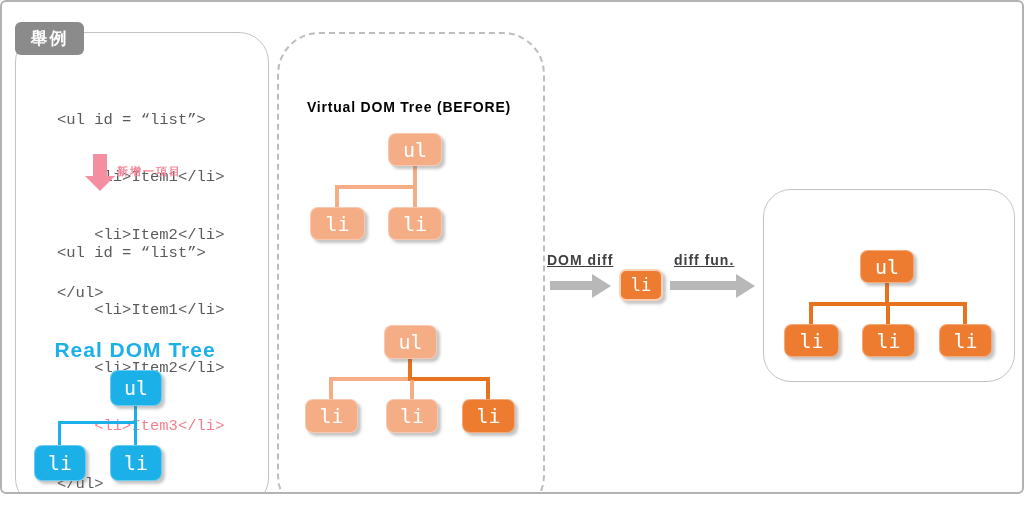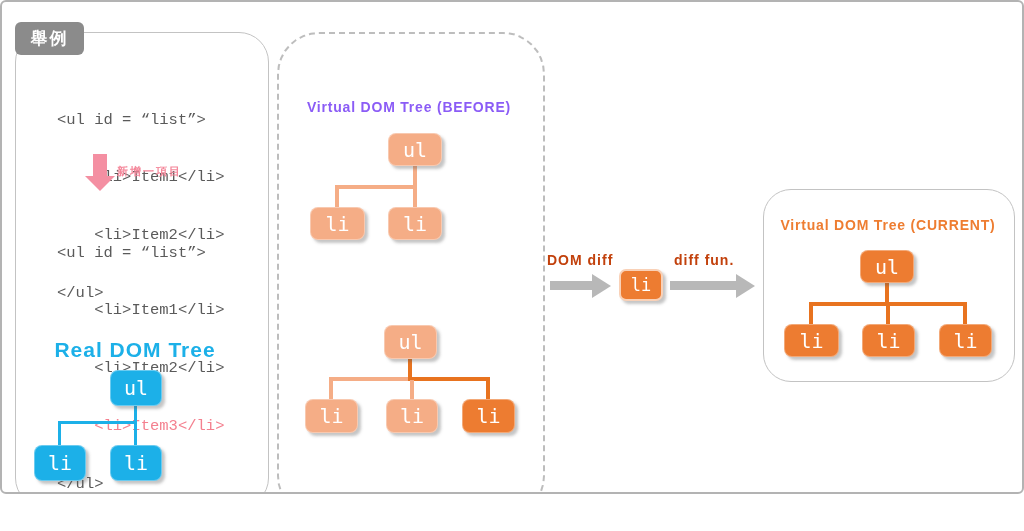--- a/index.html
+++ b/index.html
@@ -15,21 +15,21 @@
   .tab{background:#8b8b8b;color:#fff;border-radius:6px;font-size:17px;font-weight:bold;
        display:flex;align-items:center;justify-content:center;letter-spacing:2px;}
 
   
   .code{font-family:Liberation Mono, monospace;font-size:15.5px;line-height:19.3px;color:#5a5a5a;white-space:pre;}
   .code .pink{color:#f4808f;}
 
   
   .tree-title{font-weight:bold;font-size:14px;letter-spacing:0.8px;text-align:center;}
   .t-blue{color:#1cb0e8;font-size:21px;letter-spacing:1px;}
-  .t-lorange{color:#8b5cf6;}
+  .t-lorange{color:#000000;}
   .t-dorange{color:#ee7d31;}
 
   
   .node{border-radius:8px;display:flex;align-items:center;justify-content:center;
         font-family:"DejaVu Sans Mono","Liberation Mono",monospace;font-size:20px;color:#fff;
         box-shadow:3px 3px 3px rgba(90,90,90,0.35);border:1px solid rgba(255,255,255,0.35);box-sizing:border-box;}
   .n-blue{background:#1cb0e8;}
   .n-lo{background:#f5ad86;}
   .n-do{background:#ed7c31;}
 
@@ -38,21 +38,21 @@
   .l-blue{background:#1cb0e8;}
   .l-lo{background:#f5ad86;}
   .l-do{background:#e8731f;}
 
   
   .pk-shaft{background:#f48fa2;}
   .pk-head{width:0;height:0;border-left:15px solid transparent;border-right:15px solid transparent;border-top:15px solid #f48fa2;}
   .change-label{color:#f4879a;font-size:11px;font-weight:bold;letter-spacing:2px;}
 
   
-  .flow-label{color:#c2410c;font-size:14px;font-weight:bold;letter-spacing:1px;}
+  .flow-label{color:#404040;font-size:14px;font-weight:bold;letter-spacing:1px;text-decoration:underline;}
   .ar-shaft{background:#b8b8b8;height:9px;}
   .ar-head{width:0;height:0;border-top:12px solid transparent;border-bottom:12px solid transparent;border-left:19px solid #b8b8b8;}
   .flow-node{background:#ed7c31;border:2px solid rgba(255,255,255,0.65);border-radius:7px;
         display:flex;align-items:center;justify-content:center;color:#fff;
         font-family:"DejaVu Sans Mono","Liberation Mono",monospace;font-size:17px;
         box-shadow:3px 3px 3px rgba(90,90,90,0.35);box-sizing:border-box;}
 </style>
 </head>
 <body>
 
@@ -121,21 +121,20 @@
   <div class="abs ar-shaft" style="left:548px;top:279px;width:43px;"></div>
   <div class="abs ar-head" style="left:590px;top:272px;"></div>
 
   <div class="abs flow-node" style="left:617px;top:267px;width:44px;height:32px;">li</div>
 
   <div class="abs flow-label" style="left:672px;top:250px;">diff fun.</div>
   <div class="abs ar-shaft" style="left:668px;top:279px;width:66px;"></div>
   <div class="abs ar-head" style="left:734px;top:272px;"></div>
 
   <div class="abs panel-solid" style="left:761px;top:187px;width:250px;height:191px;border-radius:28px;"></div>
-  <div class="abs tree-title t-dorange" style="left:770px;top:215px;width:232px;">Virtual DOM Tree (CURRENT)</div>
   <div>
     <div class="ln l-do" style="left:883px;top:281px;width:4px;height:21px;"></div>
     <div class="ln l-do" style="left:807px;top:300px;width:158px;height:4px;"></div>
     <div class="ln l-do" style="left:807px;top:303px;width:4px;height:19px;"></div>
     <div class="ln l-do" style="left:884px;top:303px;width:4px;height:19px;"></div>
     <div class="ln l-do" style="left:961px;top:303px;width:4px;height:19px;"></div>
     <div class="abs node n-do" style="left:858px;top:248px;width:54px;height:33px;">ul</div>
     <div class="abs node n-do" style="left:782px;top:322px;width:55px;height:33px;">li</div>
     <div class="abs node n-do" style="left:860px;top:322px;width:53px;height:33px;">li</div>
     <div class="abs node n-do" style="left:937px;top:322px;width:53px;height:33px;">li</div>

